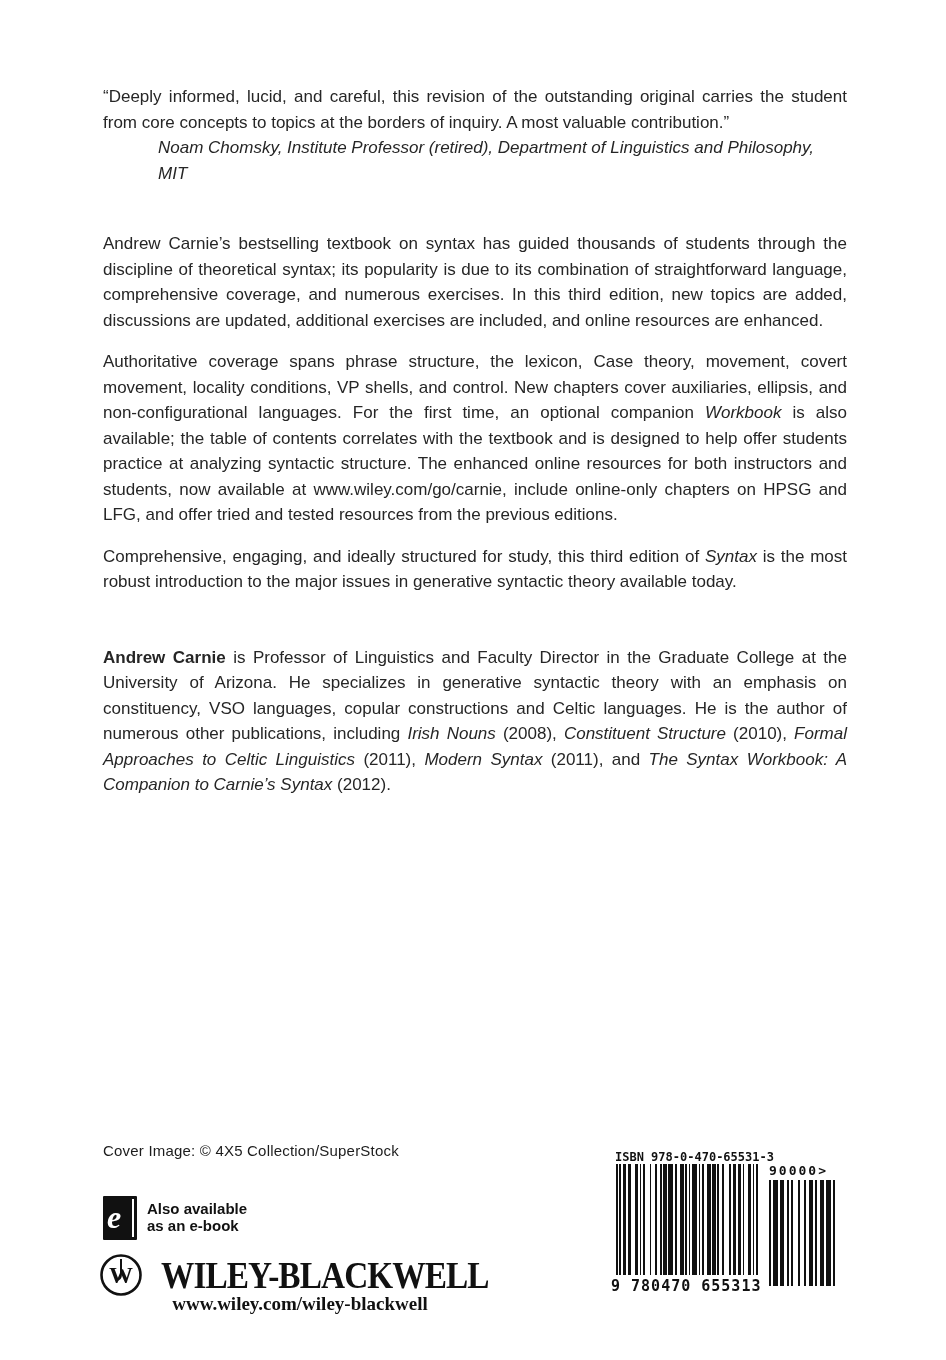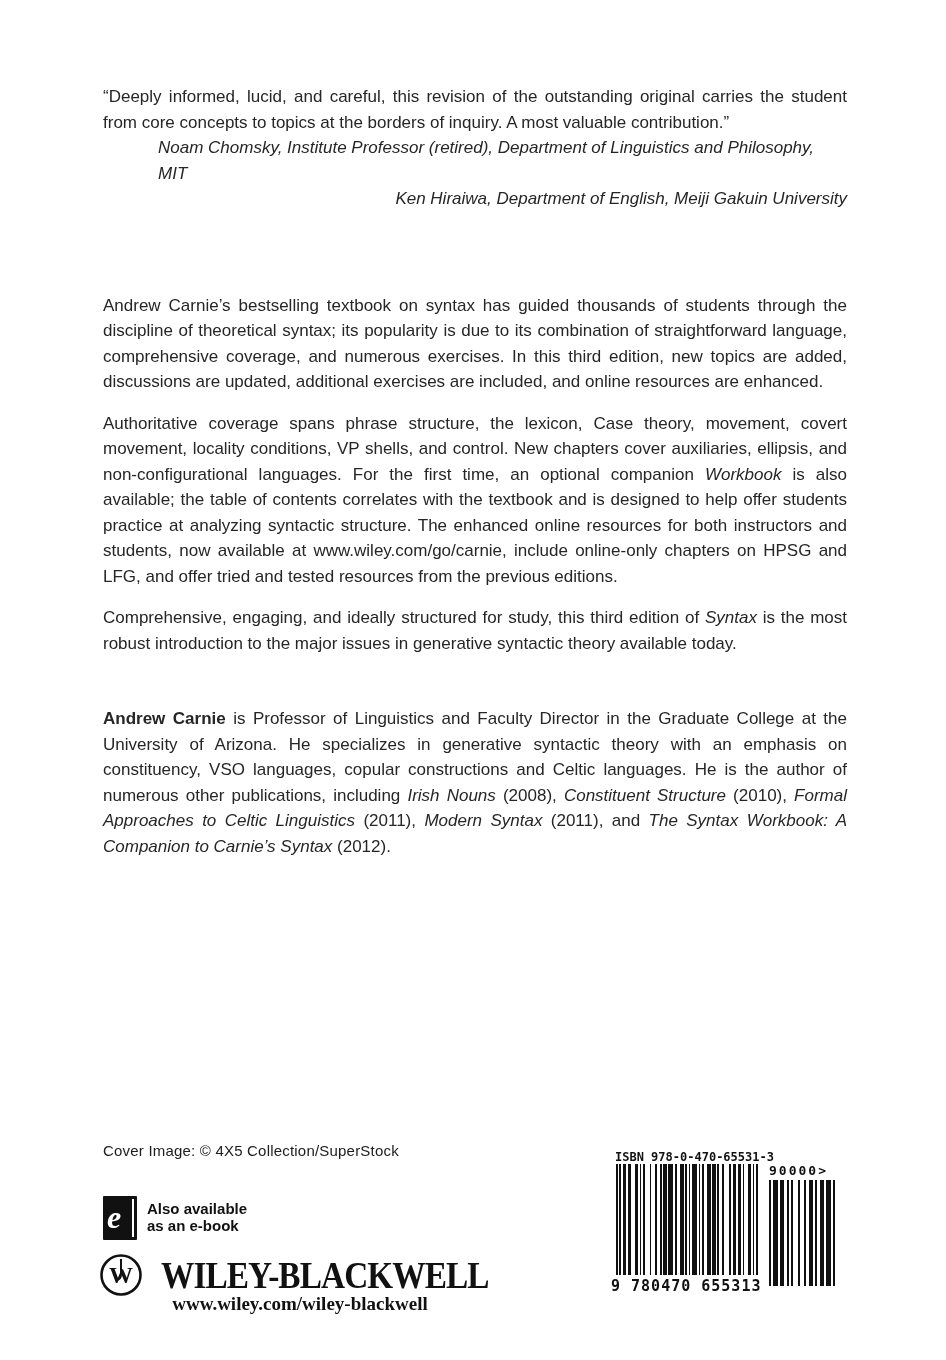--- a/index.html
+++ b/index.html
@@ -15,21 +15,21 @@
   
   .text-col{
     position:absolute;left:103px;top:84px;width:744px;
     font-size:17px;line-height:25.5px;
   }
   .para{text-align:justify;margin:0;}
   .attr{font-style:italic;margin:0;}
   .attr-indent{padding-left:55px;}
   .attr-right{text-align:right;}
   .q2{margin-top:26px;}
-  .p1{margin-top:81px;}
+  .p1{margin-top:45px;}
   .p2,.p3{margin-top:16px;}
   .bio{margin-top:50px;}
   .seg-i{font-style:italic;}
   .seg-b{font-weight:bold;}
 
   
   .credit{
     position:absolute;left:103px;top:1142px;
     font-size:15px;color:#1c1c1c;letter-spacing:.2px;
   }
@@ -92,21 +92,20 @@
 </style>
 </head>
 <body>
 
 <div class="page">
 
   <div class="text-col">
     <p class="para">“Deeply informed, lucid, and careful, this revision of the outstanding original carries the student from core concepts to topics at the borders of inquiry. A most valuable contribution.”</p>
     <p class="attr attr-indent">Noam Chomsky, Institute Professor (retired), Department of Linguistics and Philosophy, MIT</p>
 
-    <p class="attr attr-right">Ken Hiraiwa, Department of English, Meiji Gakuin University</p>
 
     <p class="para p1">Andrew Carnie’s bestselling textbook on syntax has guided thousands of students through the discipline of theoretical syntax; its popularity is due to its combination of straightforward language, comprehensive coverage, and numerous exercises. In this third edition, new topics are added, discussions are updated, additional exercises are included, and online resources are enhanced.</p>
     <p class="para p2"><span>Authoritative coverage spans phrase structure, the lexicon, Case theory, movement, covert movement, locality conditions, VP shells, and control. New chapters cover auxiliaries, ellipsis, and non-configurational languages. For the first time, an optional companion </span><span class="seg-i">Workbook</span><span> is also available; the table of contents correlates with the textbook and is designed to help offer students practice at analyzing syntactic structure. The enhanced online resources for both instructors and students, now available at www.wiley.com/go/carnie, include online-only chapters on HPSG and LFG, and offer tried and tested resources from the previous editions.</span></p>
     <p class="para p3"><span>Comprehensive, engaging, and ideally structured for study, this third edition of </span><span class="seg-i">Syntax</span><span> is the most robust introduction to the major issues in generative syntactic theory available today.</span></p>
 
     <p class="para bio"><span class="seg-b">Andrew Carnie</span><span> is Professor of Linguistics and Faculty Director in the Graduate College at the University of Arizona. He specializes in generative syntactic theory with an emphasis on constituency, VSO languages, copular constructions and Celtic languages. He is the author of numerous other publications, including </span><span class="seg-i">Irish Nouns</span><span> (2008), </span><span class="seg-i">Constituent Structure</span><span> (2010), </span><span class="seg-i">Formal Approaches to Celtic Linguistics</span><span> (2011), </span><span class="seg-i">Modern Syntax</span><span> (2011), and </span><span class="seg-i">The Syntax Workbook: A Companion to Carnie’s Syntax</span><span> (2012).</span></p>
   </div>
 
   <div class="credit">Cover Image: © 4X5 Collection/SuperStock</div>
 

